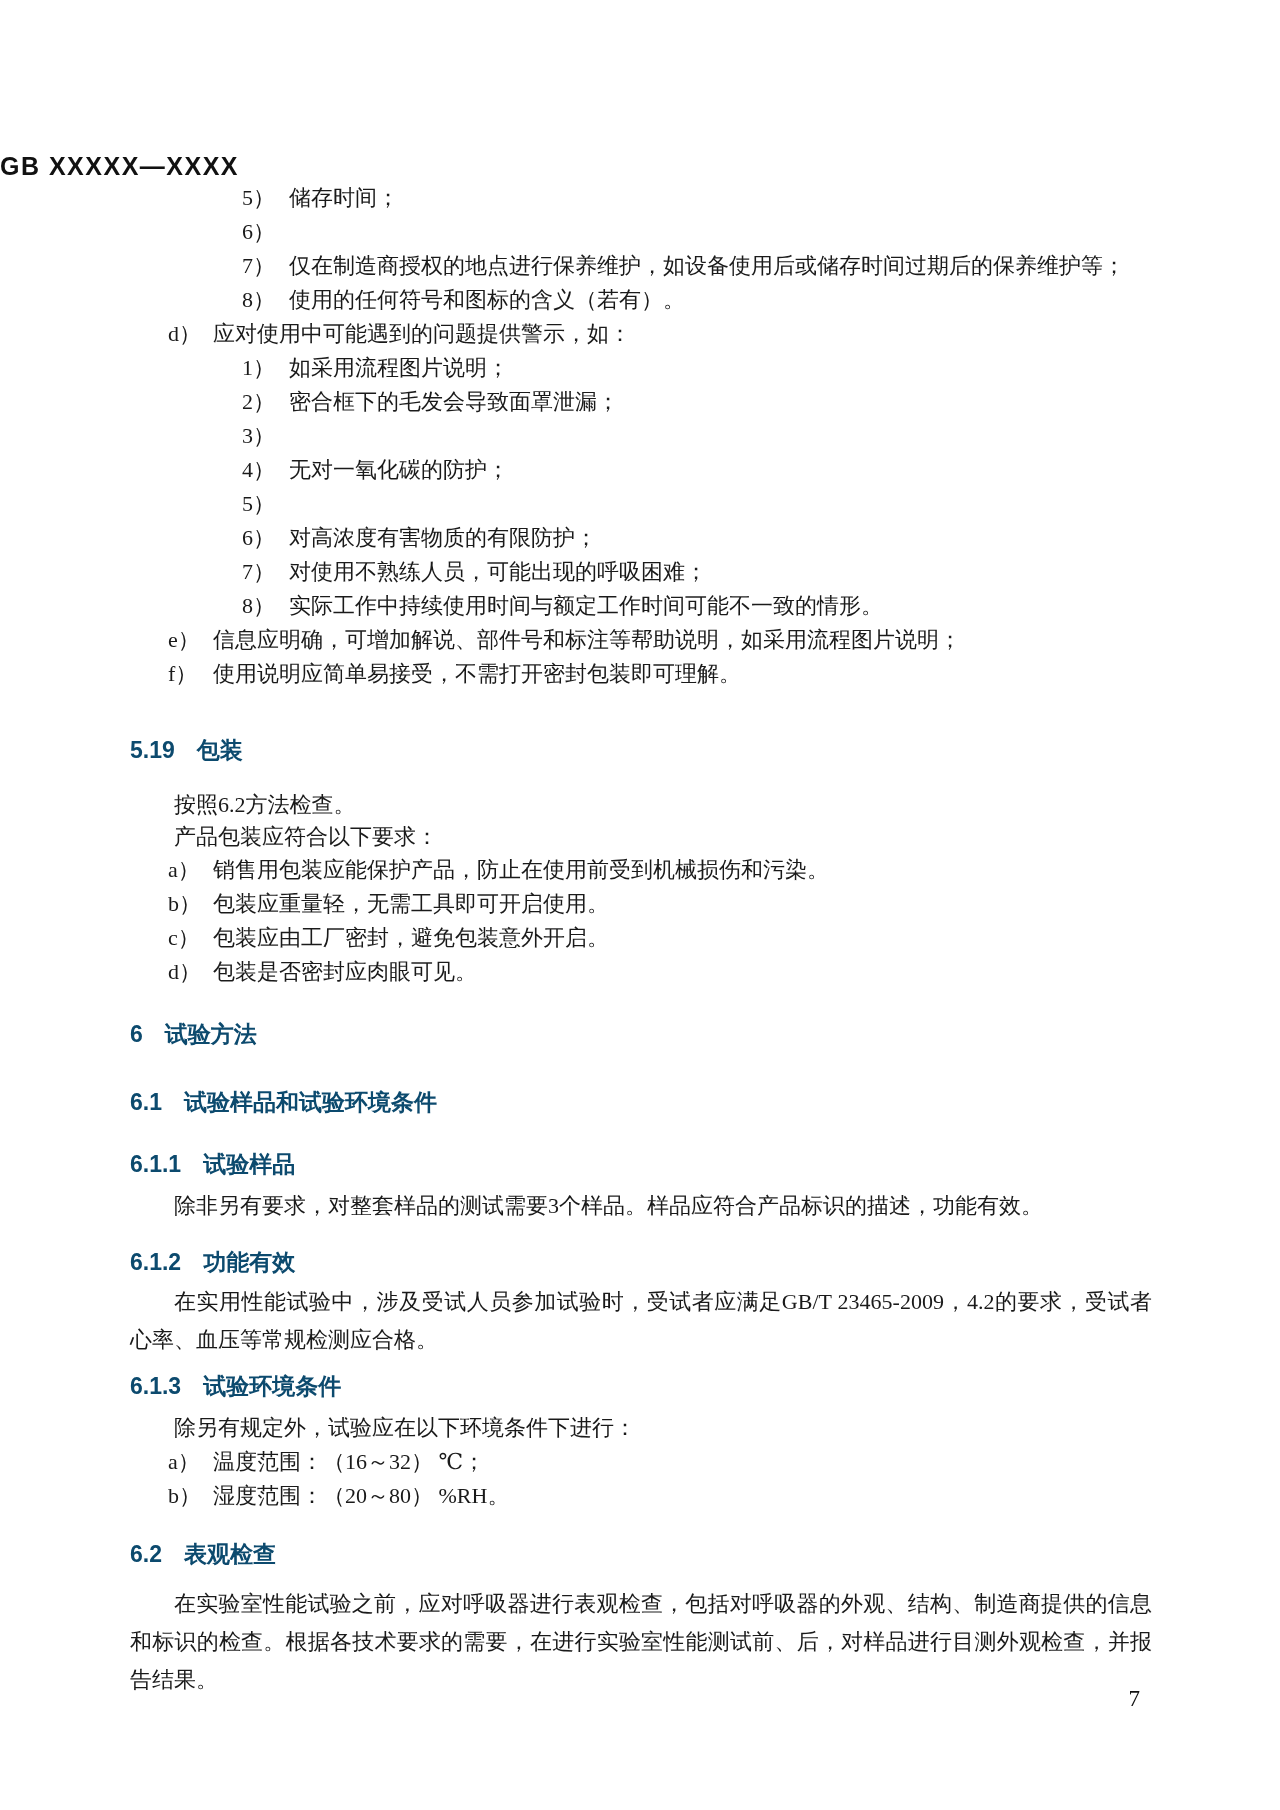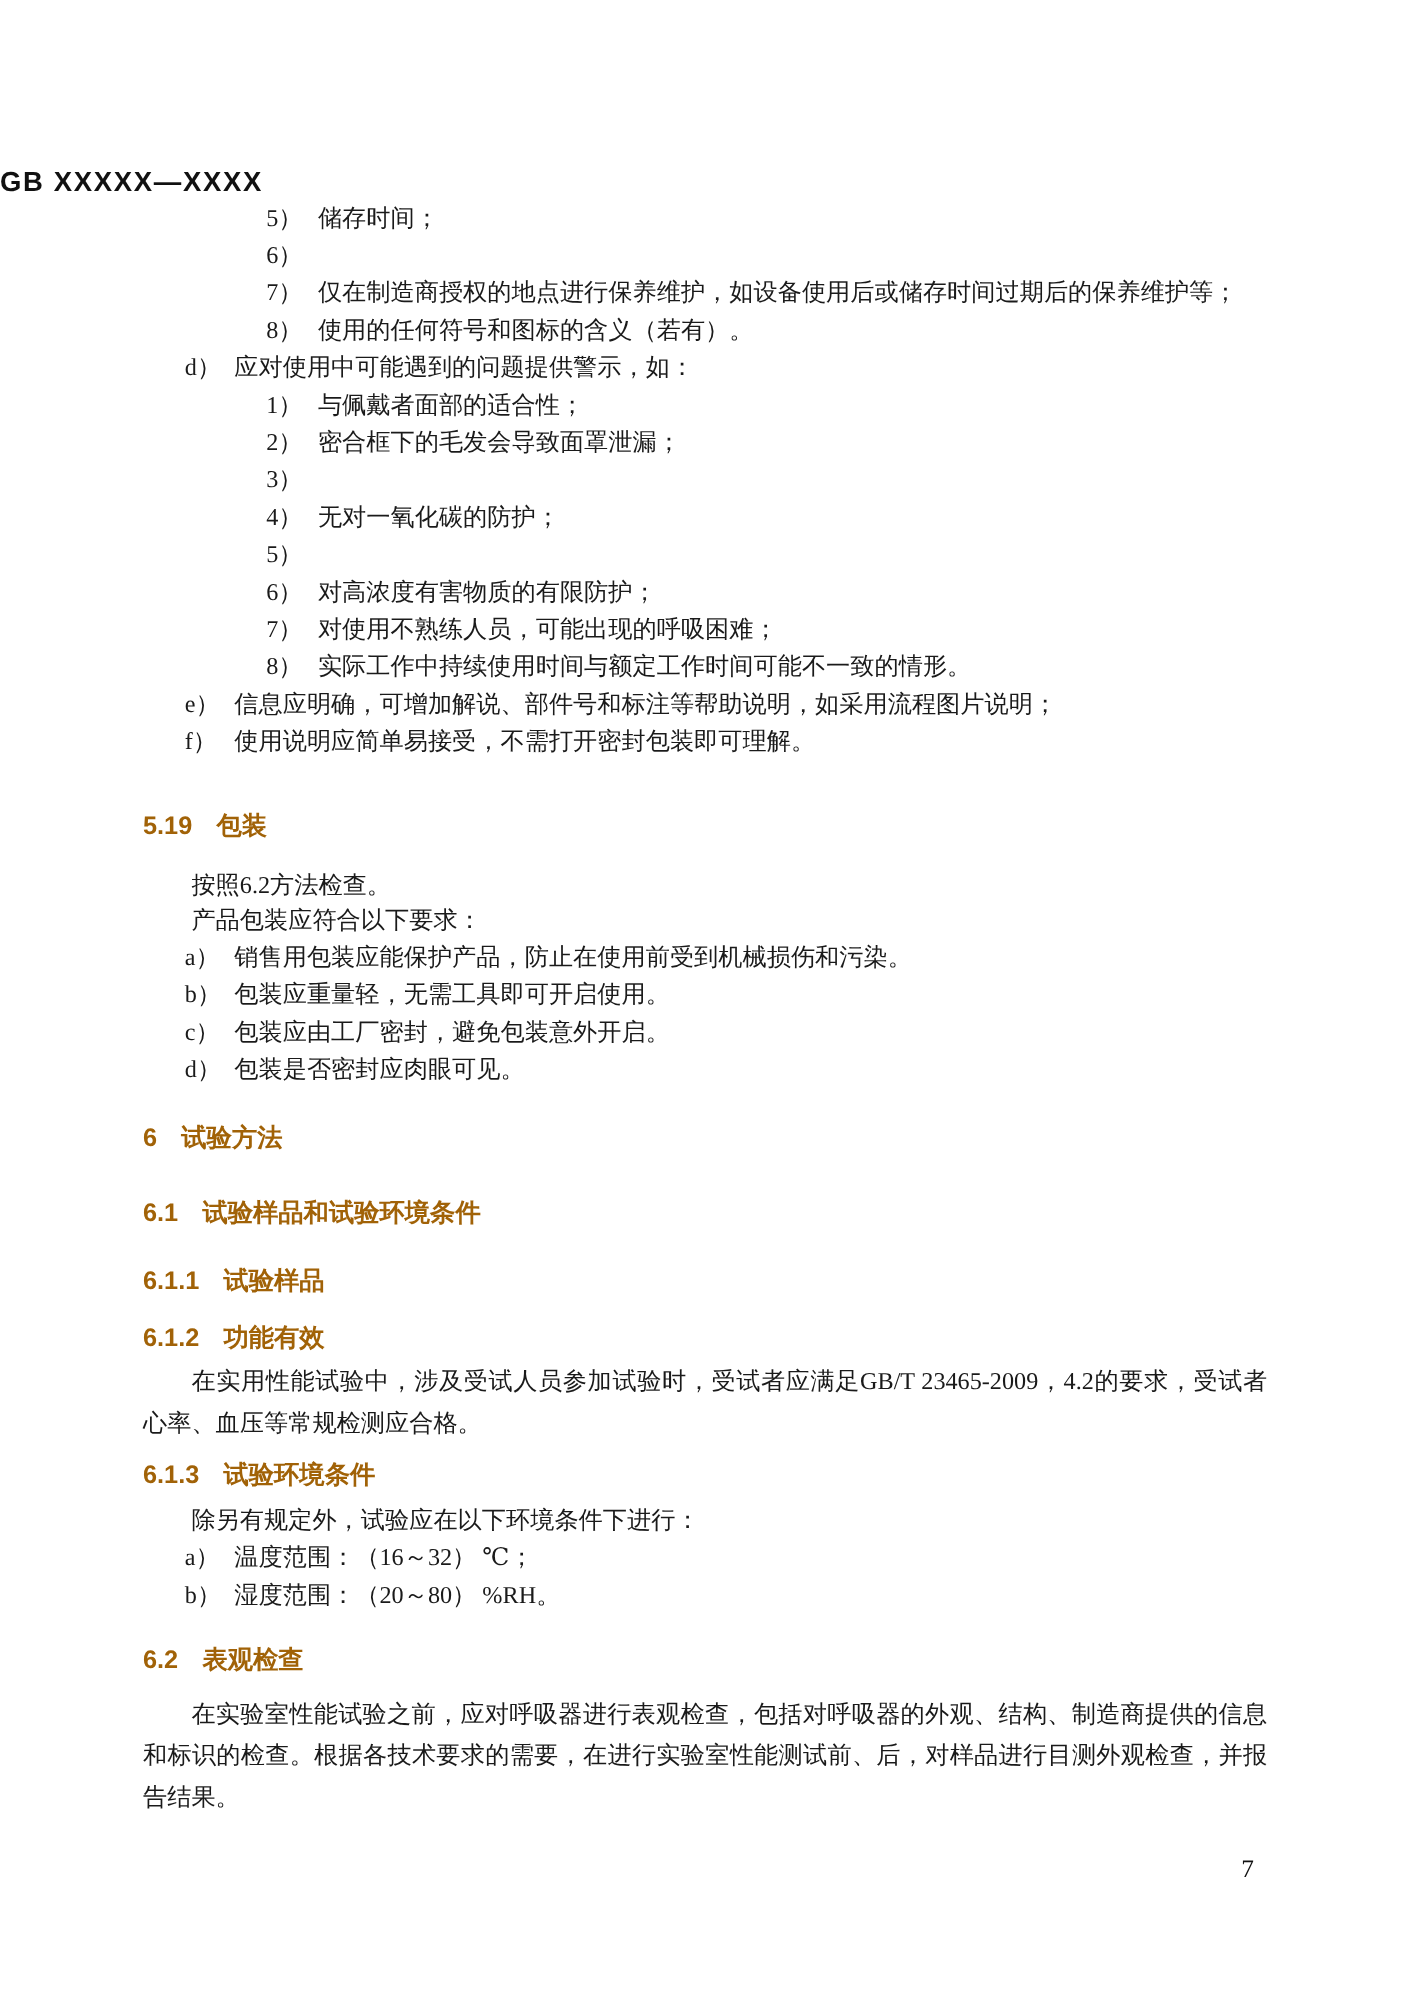--- a/index.html
+++ b/index.html
@@ -17,21 +17,21 @@
 
   .row { display:flex; align-items:flex-start; line-height:34px; }
   .row.num { padding-left:112px; }
   .row.num > .mk { flex:0 0 47px; }
   .row.letter { padding-left:38px; }
   .row.letter > .mk { flex:0 0 45px; }
   .row .tx { flex:1; }
 
   .heading {
     display:flex; font-family:"Liberation Sans","DejaVu Sans",sans-serif;
-    font-weight:700; font-size:23px; line-height:30px; color:#a16207;
+    font-weight:700; font-size:23px; line-height:30px; color:#0c4a6e;
   }
   .heading .hnum { margin-right:22px; flex:0 0 auto; }
 
   .h519 { margin-top:44px; }
   .p-plain { line-height:32px; text-indent:2em; }
   .p519-1 { margin-top:24px; }
   .ch6  { margin-top:30px; }
   .s61  { margin-top:38px; }
   .s611 { margin-top:32px; }
   .p-body { line-height:38px; text-indent:2em; text-align:justify; }
@@ -72,21 +72,21 @@
       <span class="tx">使用的任何符号和图标的含义（若有）。</span>
     </div>
 
     <div class="row letter">
       <span class="mk">d）</span>
       <span class="tx">应对使用中可能遇到的问题提供警示，如：</span>
     </div>
 
     <div class="row num">
       <span class="mk">1）</span>
-      <span class="tx">与佩戴者面部的适合性；</span>
+      <span class="tx">如采用流程图片说明；</span>
     </div>
     <div class="row num">
       <span class="mk">2）</span>
       <span class="tx">密合框下的毛发会导致面罩泄漏；</span>
     </div>
     <div class="row num">
       <span class="mk">3）</span>
     </div>
     <div class="row num">
       <span class="mk">4）</span>
@@ -147,20 +147,21 @@
 
     <div class="heading s61">
       <span class="hnum">6.1</span>
       <span class="htitle">试验样品和试验环境条件</span>
     </div>
 
     <div class="heading s611">
       <span class="hnum">6.1.1</span>
       <span class="htitle">试验样品</span>
     </div>
+    <div class="p-body p611">除非另有要求，对整套样品的测试需要3个样品。样品应符合产品标识的描述，功能有效。</div>
 
     <div class="heading s612">
       <span class="hnum">6.1.2</span>
       <span class="htitle">功能有效</span>
     </div>
     <div class="p-body p612">在实用性能试验中，涉及受试人员参加试验时，受试者应满足GB/T 23465-2009，4.2的要求，受试者心率、血压等常规检测应合格。</div>
 
     <div class="heading s613">
       <span class="hnum">6.1.3</span>
       <span class="htitle">试验环境条件</span>

